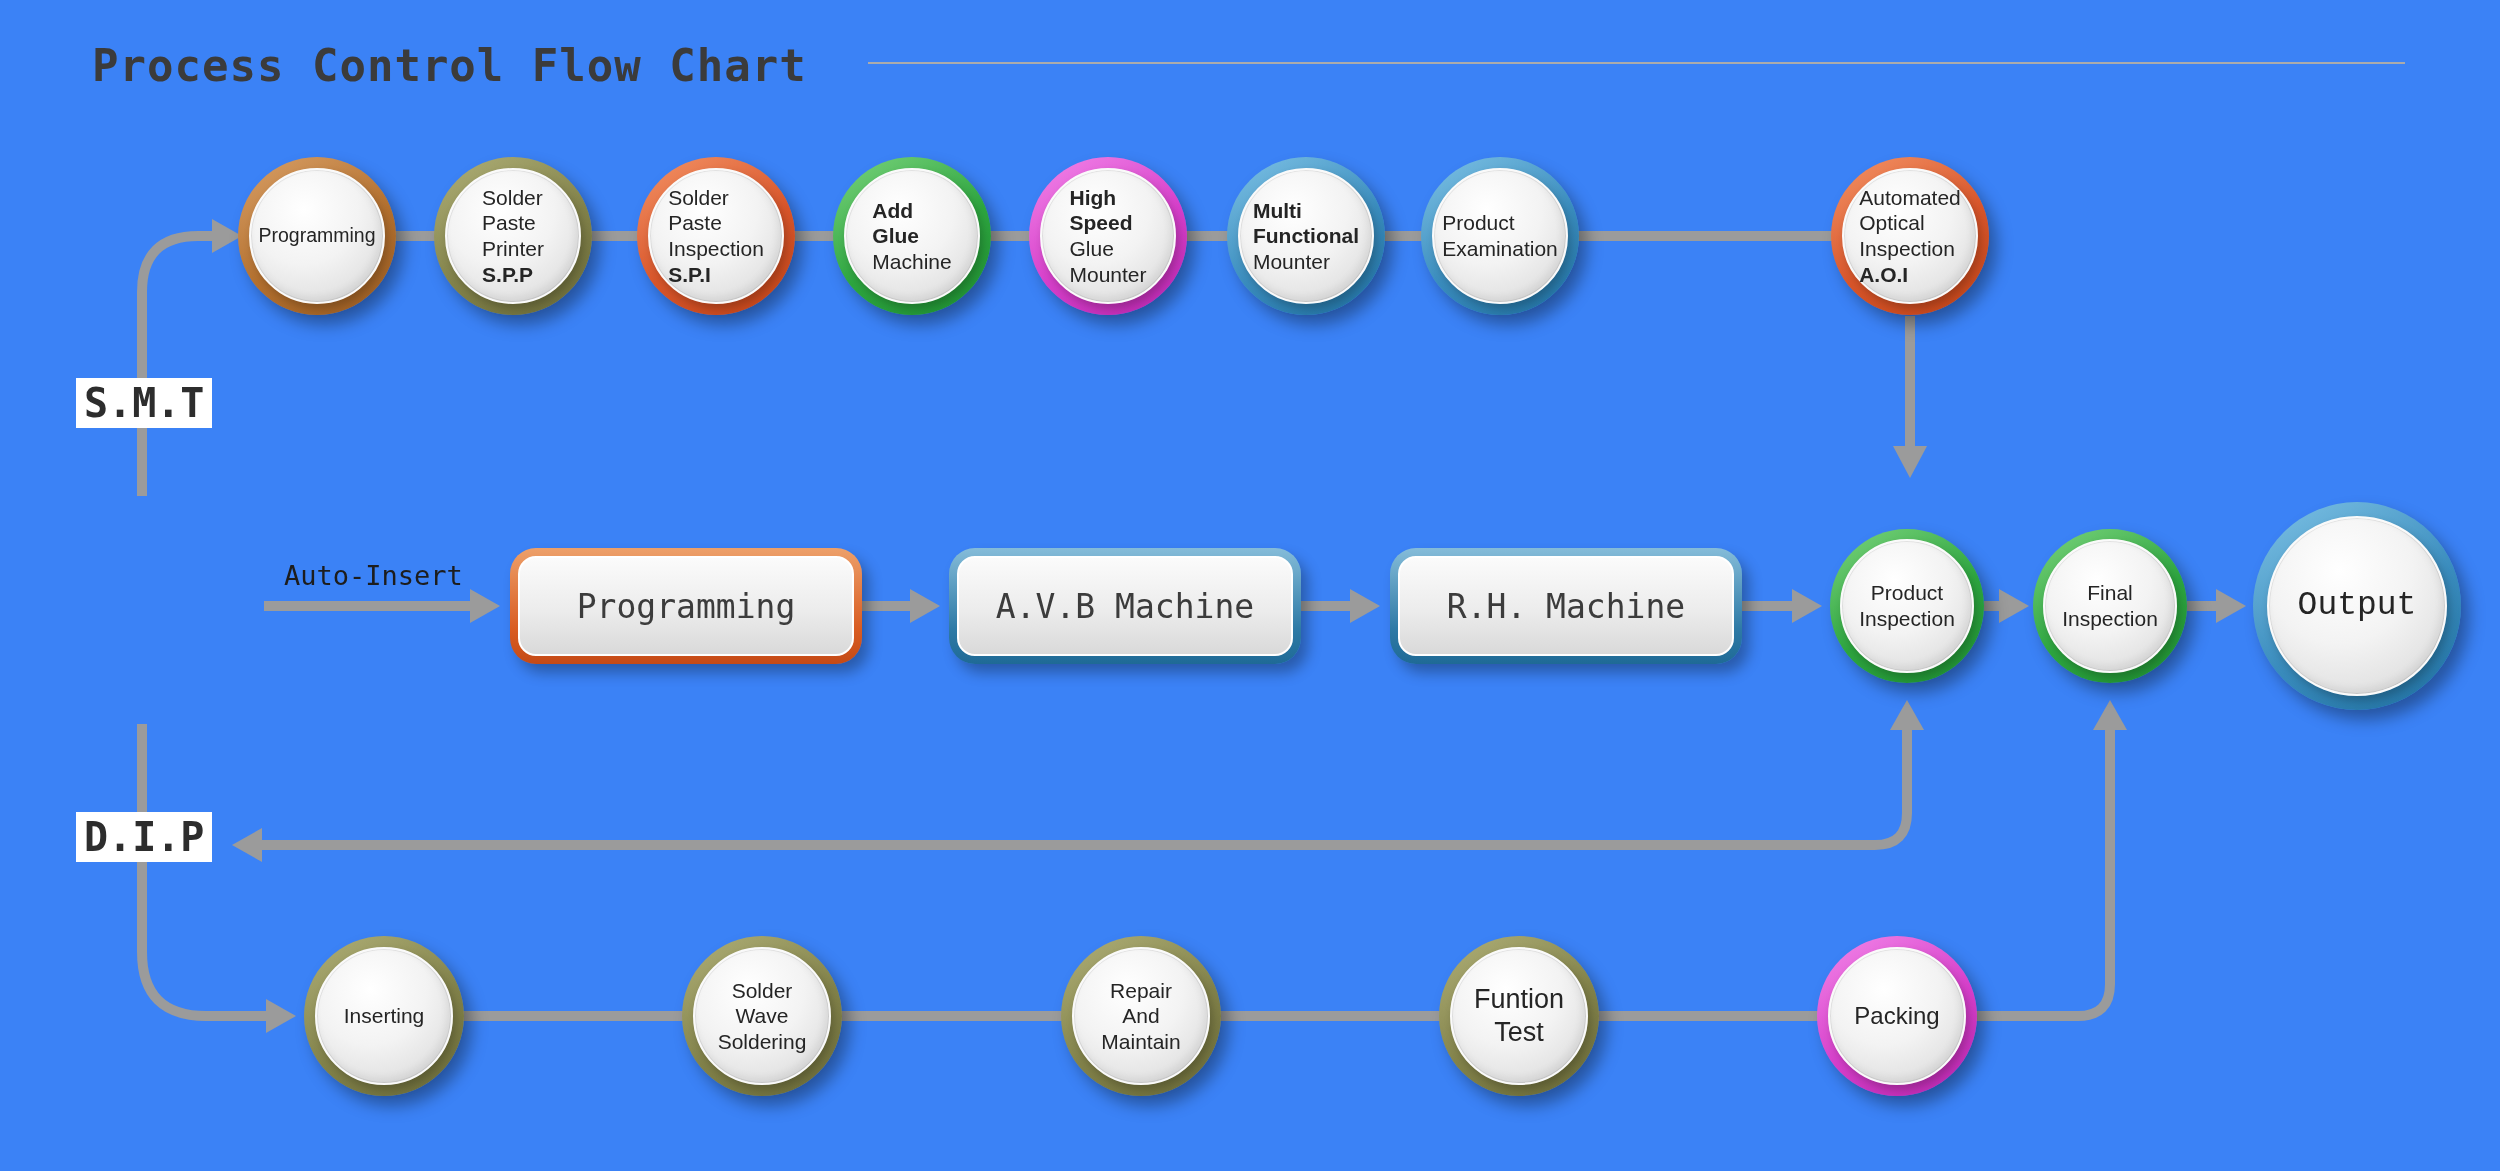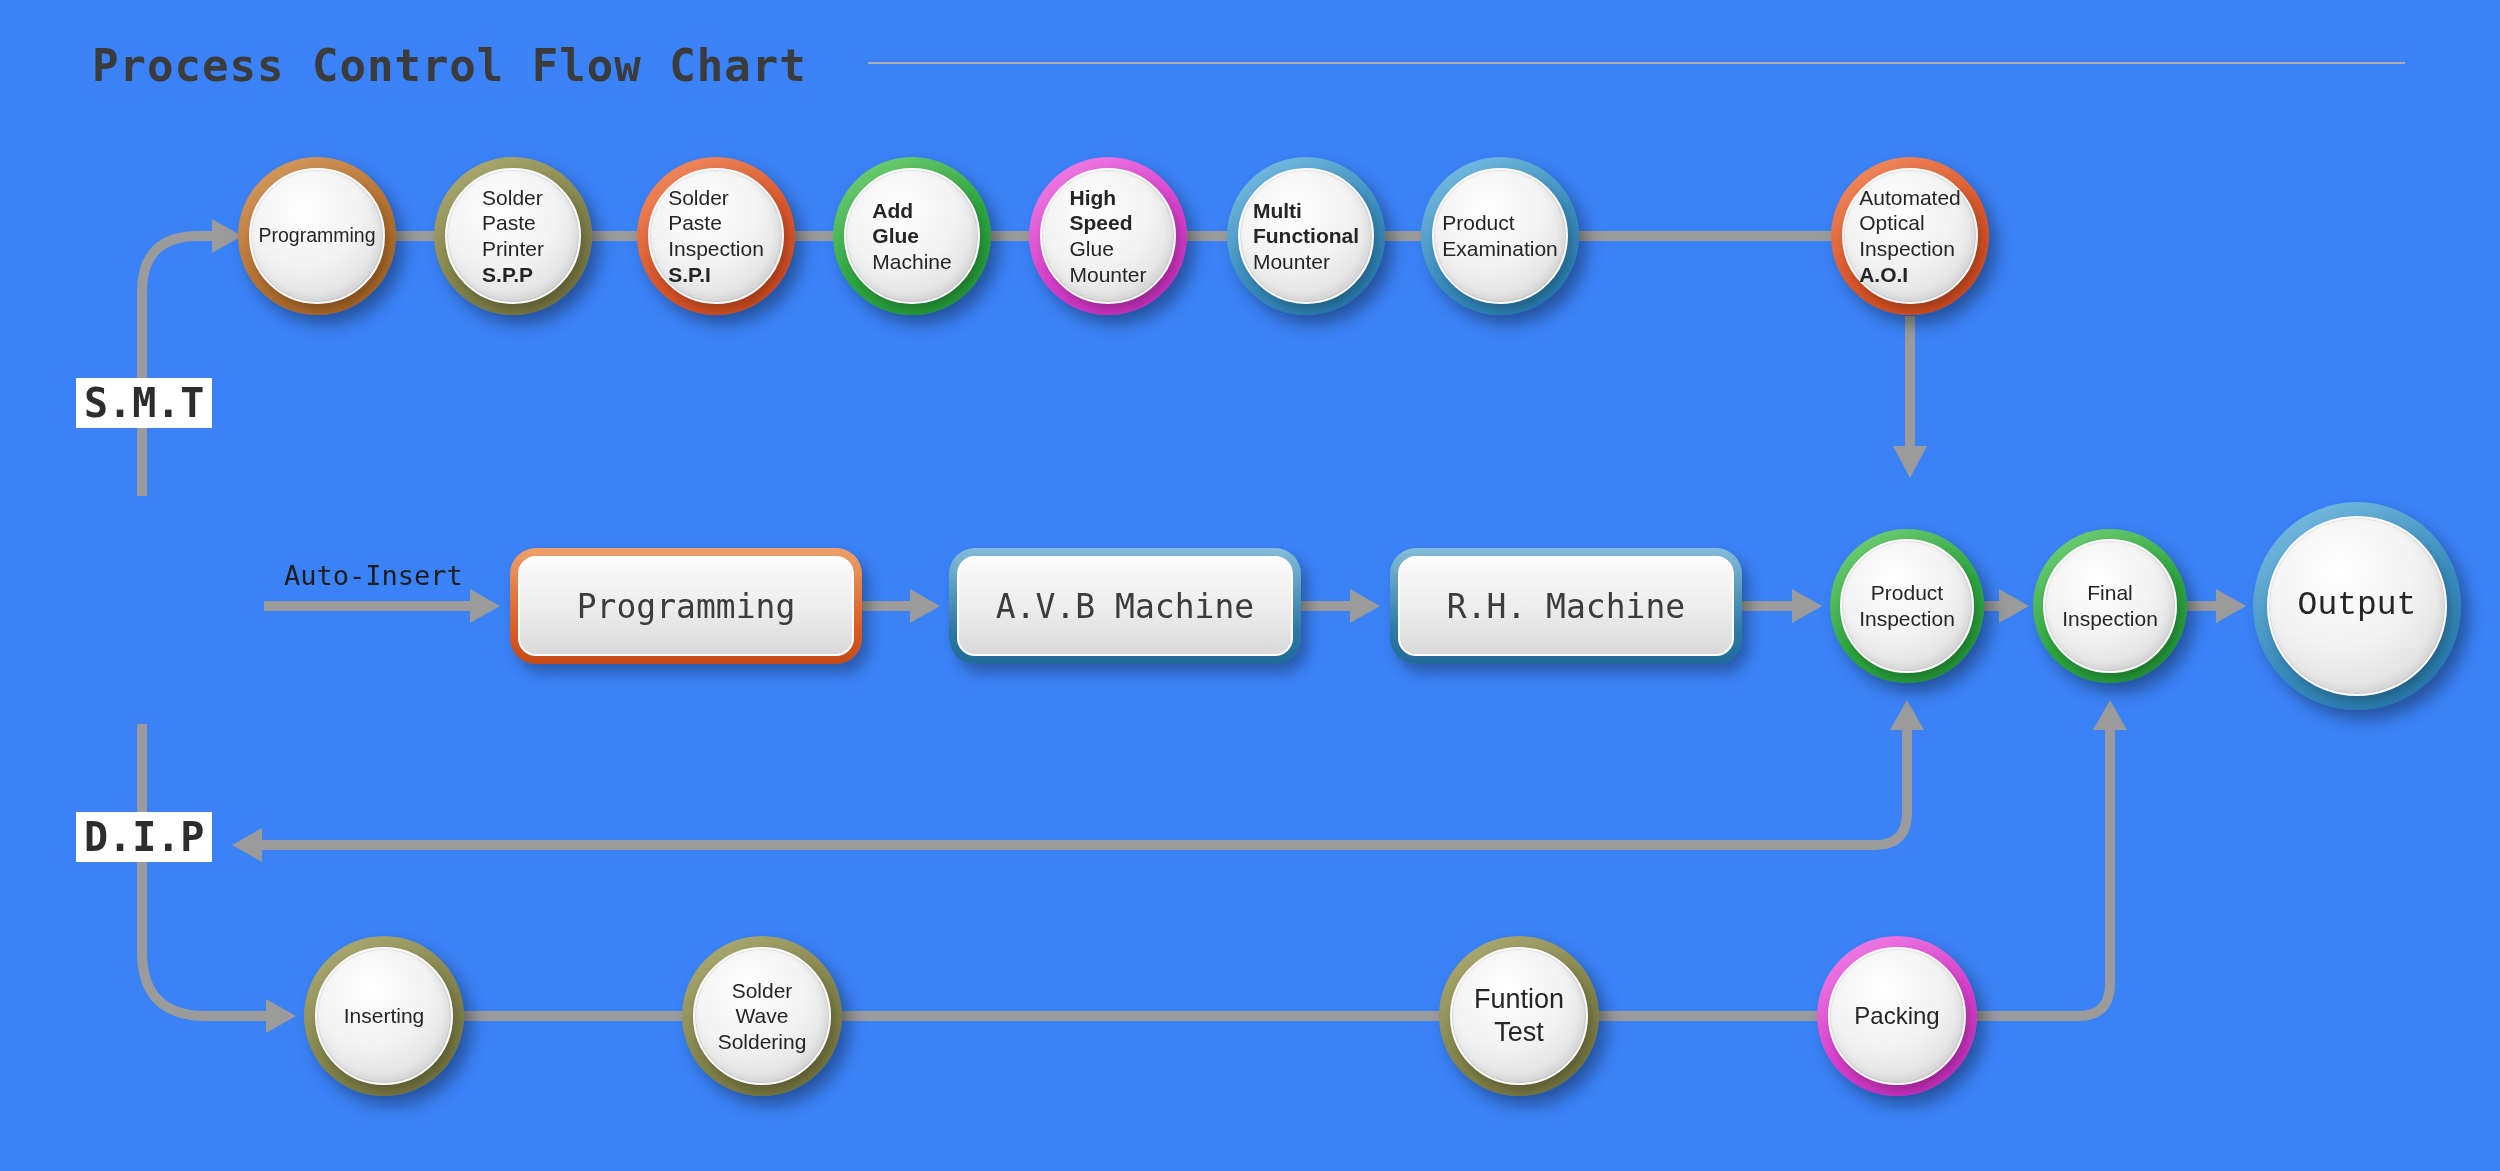--- a/index.html
+++ b/index.html
@@ -255,20 +255,29 @@
   <div class="node circle d160 ring-olive" style="left:682px;top:936px">
     <div class="face">
       <div class="lines center">
         <span class="ln">Solder</span>
         <span class="ln">Wave</span>
         <span class="ln">Soldering</span>
       </div>
     </div>
   </div>
 
+  <div class="node circle d160 ring-olive" style="left:1061px;top:936px">
+    <div class="face">
+      <div class="lines center">
+        <span class="ln">Repair</span>
+        <span class="ln">And</span>
+        <span class="ln">Maintain</span>
+      </div>
+    </div>
+  </div>
 
   <div class="node circle d160 ring-olive" style="left:1439px;top:936px">
     <div class="face">
       <div class="lines center fs22">
         <span class="ln">Funtion</span>
         <span class="ln">Test</span>
       </div>
     </div>
   </div>
 

